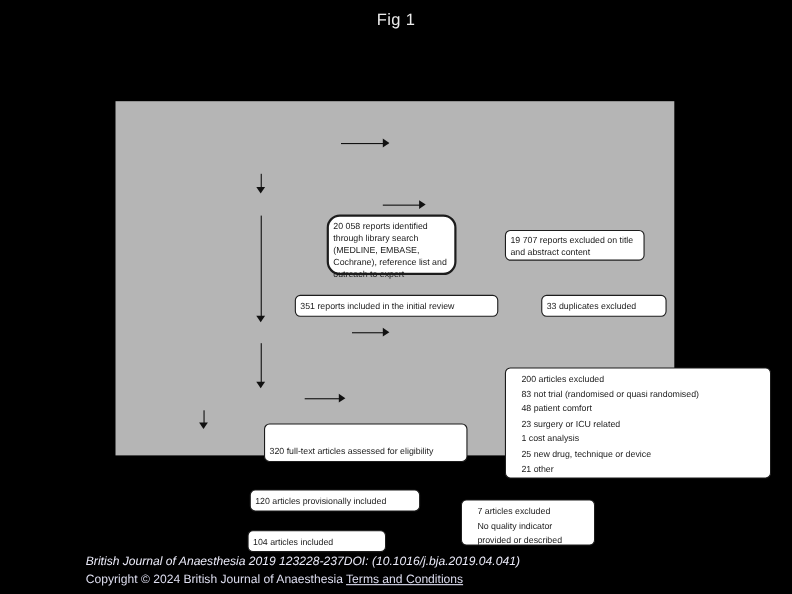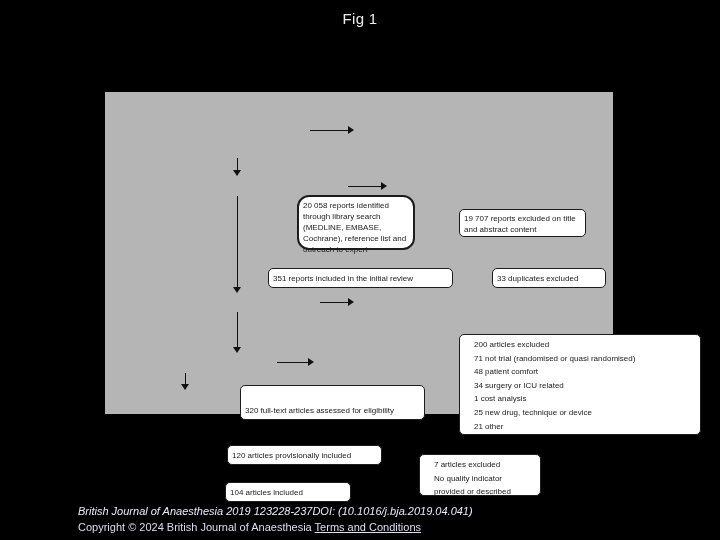--- a/index.html
+++ b/index.html
@@ -66,23 +66,23 @@
   <div class="fc-box center-v" id="box-initial">
     <span>351 reports included in the initial review</span>
   </div>
 
   <div class="fc-box center-v" id="box-duplicates">
     <span>33 duplicates excluded</span>
   </div>
 
   <div class="fc-box list-box" id="box-exclusions">
     <div>200 articles excluded</div>
-    <div>71 not trial (randomised or quasi randomised)</div>
+    <div>83 not trial (randomised or quasi randomised)</div>
     <div>48 patient comfort</div>
-    <div>34 surgery or ICU related</div>
+    <div>23 surgery or ICU related</div>
     <div>1 cost analysis</div>
     <div>25 new drug, technique or device</div>
     <div>21 other</div>
   </div>
 
   <div class="fc-box center-v" id="box-fulltext">
     <span>320 full-text articles assessed for eligibility</span>
   </div>
 
   <div class="fc-box center-v" id="box-provisional">

